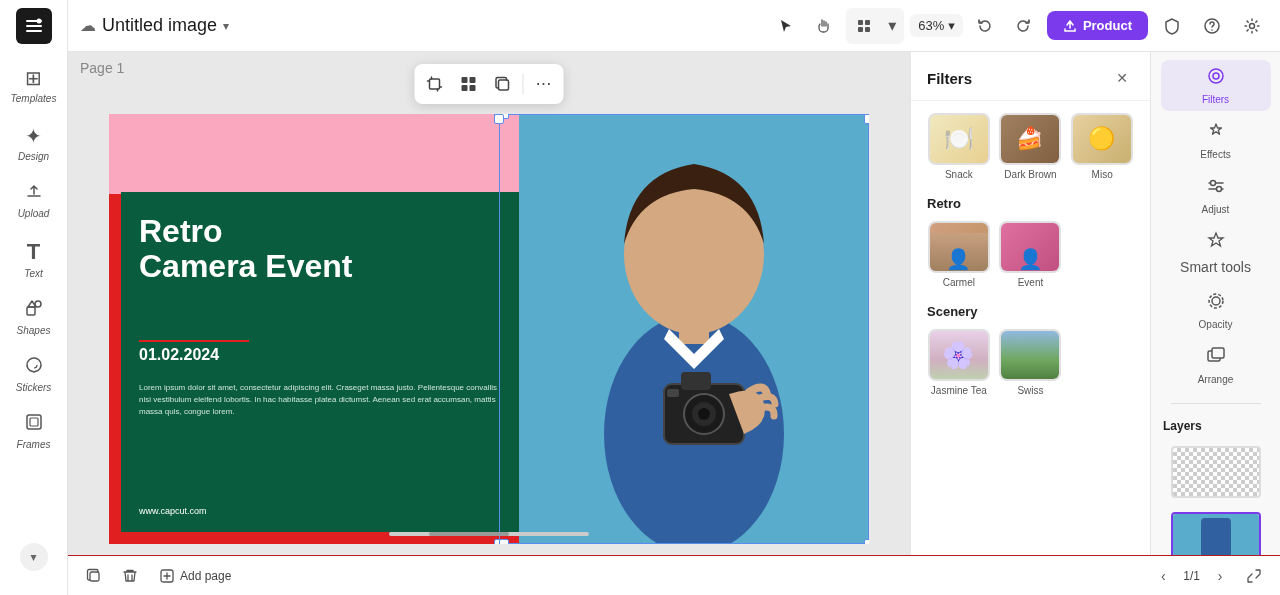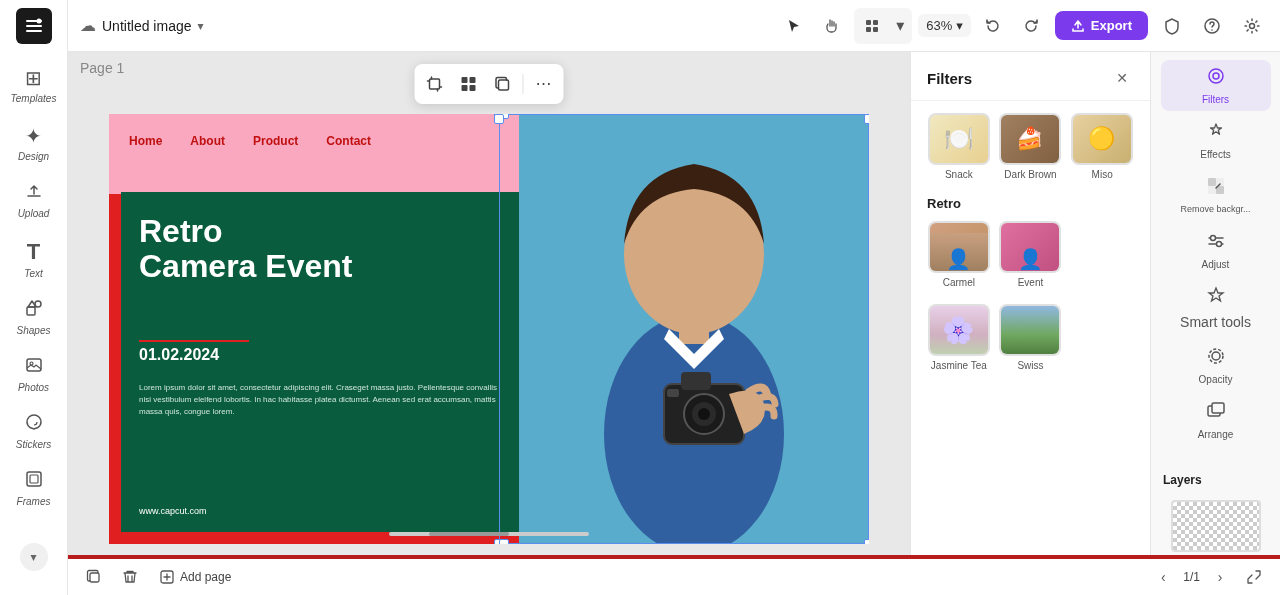--- a/index.html
+++ b/index.html
@@ -59,21 +59,21 @@
       padding: 0 12px;
       border-bottom: 1px solid #e5e5e5;
       z-index: 5;
       gap: 8px;
     }
     .topbar-file {
       display: flex; align-items: center; gap: 6px;
       cursor: pointer;
     }
     .topbar-file-icon { font-size: 16px; color: #666; }
-    .topbar-file-title { font-size: 14px; font-weight: 500; color: #1a1a1a; }
+    .topbar-file-title { font-size: 18px; font-weight: 500; color: #1a1a1a; }
     .topbar-file-chevron { font-size: 12px; color: #666; }
     .topbar-spacer { flex: 1; }
     .topbar-center {
       display: flex; align-items: center; gap: 6px;
     }
     .tb-btn {
       width: 32px; height: 32px;
       border: none; background: none;
       cursor: pointer;
       border-radius: 6px;
@@ -184,21 +184,21 @@
       font-size: 16px; color: #444;
     }
     .ft-divider { width: 1px; height: 20px; background: #e0e0e0; margin: 0 2px; }
 
     
     .bottom-bar {
       position: absolute;
       bottom: 0; left: 68px; right: 0;
       height: 40px;
       background: white;
-      border-top: 4px solid #b91c1c;
+      border-top: 1px solid #b91c1c;
       display: flex;
       align-items: center;
       padding: 0 12px;
       gap: 8px;
     }
     .bb-btn {
       width: 28px; height: 28px;
       border: none; background: none;
       cursor: pointer;
       border-radius: 6px;
@@ -368,30 +368,20 @@
   </div>
   <div class="sidebar-item">
     <span class="sidebar-item-icon">
       <svg width="18" height="18" viewBox="0 0 18 18" fill="none">
         <rect x="2" y="8" width="8" height="8" rx="1" stroke="#555" stroke-width="1.5"></rect>
         <path d="M7 2l4 6H3L7 2z" stroke="#555" stroke-width="1.5" stroke-linejoin="round"></path>
         <circle cx="13" cy="5" r="3" stroke="#555" stroke-width="1.5"></circle>
       </svg>
     </span>
     <span class="sidebar-item-label">Shapes</span>
-  </div>
-  <div class="sidebar-item">
-    <span class="sidebar-item-icon">
-      <svg width="18" height="18" viewBox="0 0 18 18" fill="none">
-        <rect x="2" y="3" width="14" height="12" rx="2" stroke="#555" stroke-width="1.5"></rect>
-        <circle cx="6.5" cy="7.5" r="1.5" stroke="#555" stroke-width="1.2"></circle>
-        <path d="M2 12l4-3 3 2 2-2 5 4" stroke="#555" stroke-width="1.2"></path>
-      </svg>
-    </span>
-    <span class="sidebar-item-label">Photos</span>
   </div>
   <div class="sidebar-item">
     <span class="sidebar-item-icon">
       <svg width="18" height="18" viewBox="0 0 18 18" fill="none">
         <path d="M9 2a7 7 0 0 1 7 7c0 2-1 4-3 5.5L9 16 5 14.5C3 13 2 11 2 9a7 7 0 0 1 7-7z" stroke="#555" stroke-width="1.5"></path>
         <path d="M12 9c0 1.7-1.3 3-3 3" stroke="#555" stroke-width="1.2"></path>
       </svg>
     </span>
     <span class="sidebar-item-label">Stickers</span>
   </div>
@@ -458,21 +448,21 @@
       </svg>
     </button>
   </div>
 
   <div class="topbar-right">
     <button class="export-btn">
       <svg width="14" height="14" viewBox="0 0 14 14" fill="none">
         <path d="M7 2v7M4 6l3-4 3 4" stroke="white" stroke-width="1.5" stroke-linecap="round" stroke-linejoin="round"></path>
         <path d="M2 10v2h10v-2" stroke="white" stroke-width="1.5" stroke-linecap="round"></path>
       </svg>
-      <span>Export</span>
+      <span>Product</span>
     </button>
     <button class="tr-icon-btn">
       <svg width="18" height="18" viewBox="0 0 18 18" fill="none">
         <path d="M9 2L3 5v5c0 3.5 2.5 6 6 7 3.5-1 6-3.5 6-7V5L9 2z" stroke="#555" stroke-width="1.5"></path>
       </svg>
     </button>
     <button class="tr-icon-btn">
       <svg width="18" height="18" viewBox="0 0 18 18" fill="none">
         <circle cx="9" cy="9" r="7" stroke="#555" stroke-width="1.5"></circle>
         <path d="M7 7c0-1.1.9-2 2-2s2 .9 2 2c0 1.5-2 2-2 3" stroke="#555" stroke-width="1.5" stroke-linecap="round"></path>
@@ -519,26 +509,20 @@
         <div class="ft-divider"></div>
         <button class="ft-btn">⋯</button>
       </div>
 
       <div class="design-canvas">
 
         <div style="position:absolute;inset:0;background:#e02020;"></div>
 
         <div style="position:absolute;top:0;left:0;right:350px;height:80px;background:#f9a8c0;"></div>
 
-        <div class="dc-nav">
-          <span style="font-size:12px;font-weight:700;color:#c01010;">Home</span>
-          <span style="font-size:12px;font-weight:700;color:#c01010;">About</span>
-          <span style="font-size:12px;font-weight:700;color:#c01010;">Product</span>
-          <span style="font-size:12px;font-weight:700;color:#c01010;">Contact</span>
-        </div>
 
         <div style="position:absolute;top:78px;left:12px;right:340px;bottom:12px;background:#0a5c3e;"></div>
 
         <div style="position:absolute;top:100px;left:30px;color:white;font-size:32px;font-weight:900;line-height:1.1;">Retro<br>Camera Event</div>
 
         <div style="position:absolute;top:226px;left:30px;width:110px;height:2px;background:#e02020;"></div>
 
         <div style="position:absolute;top:232px;left:30px;color:white;font-size:16px;font-weight:700;">01.02.2024</div>
 
         <div style="position:absolute;top:268px;left:30px;right:360px;color:#cce5da;font-size:8px;line-height:1.5;">Lorem ipsum dolor sit amet, consectetur adipiscing elit. Craseget massa justo. Pellentesque convallis nisi vestibulum eleifend lobortis. In hac habitasse platea dictumst. Aenean sed erat accumsan, mattis massa quis, congue lorem.</div>
@@ -649,20 +633,21 @@
                 <span style="font-size:20px;">👤</span>
               </div>
             </div>
           </div>
           <span class="filter-label">Event</span>
         </div>
       </div>
     </div>
 
     <div class="fp-section" style="padding-top:4px;">
+      <div class="fp-section-title">Scenery</div>
       <div class="fp-grid">
         <div class="filter-item">
           <div class="filter-thumb">
             <div class="flower-thumb">
               <span style="font-size:26px;filter:hue-rotate(290deg);">🌸</span>
             </div>
           </div>
           <span class="filter-label">Jasmine Tea</span>
         </div>
         <div class="filter-item">
@@ -686,32 +671,20 @@
         </span>
         <span class="rp-tab" style="font-size:10px;color:#7c3aed;background:none;padding:0;">Filters</span>
       </div>
       <div class="rp-tab">
         <span class="rp-tab-icon">
           <svg width="20" height="20" viewBox="0 0 20 20" fill="none">
             <path d="M10 3l1.5 4h4l-3.2 2.3 1.2 4-3.5-2.5-3.5 2.5 1.2-4L4.5 7h4z" stroke="#555" stroke-width="1.3" stroke-linejoin="round"></path>
           </svg>
         </span>
         <span style="font-size:10px;color:#555;">Effects</span>
-      </div>
-      <div class="rp-tab">
-        <span class="rp-tab-icon">
-          <svg width="20" height="20" viewBox="0 0 20 20" fill="none">
-            <rect x="2" y="2" width="8" height="8" rx="1" fill="#ccc"></rect>
-            <rect x="10" y="2" width="8" height="8" rx="1" fill="#eee"></rect>
-            <rect x="2" y="10" width="8" height="8" rx="1" fill="#eee"></rect>
-            <rect x="10" y="10" width="8" height="8" rx="1" fill="#ccc"></rect>
-            <path d="M14 8l-4 4" stroke="#555" stroke-width="1.5" stroke-linecap="round"></path>
-          </svg>
-        </span>
-        <span style="font-size:9px;color:#555;text-align:center;line-height:1.2;">Remove backgr...</span>
       </div>
       <div class="rp-tab">
         <span class="rp-tab-icon">
           <svg width="20" height="20" viewBox="0 0 20 20" fill="none">
             <path d="M3 7h14M3 13h14" stroke="#555" stroke-width="1.5" stroke-linecap="round"></path>
             <circle cx="7" cy="7" r="2.5" fill="white" stroke="#555" stroke-width="1.5"></circle>
             <circle cx="13" cy="13" r="2.5" fill="white" stroke="#555" stroke-width="1.5"></circle>
           </svg>
         </span>
         <span style="font-size:10px;color:#555;">Adjust</span>

